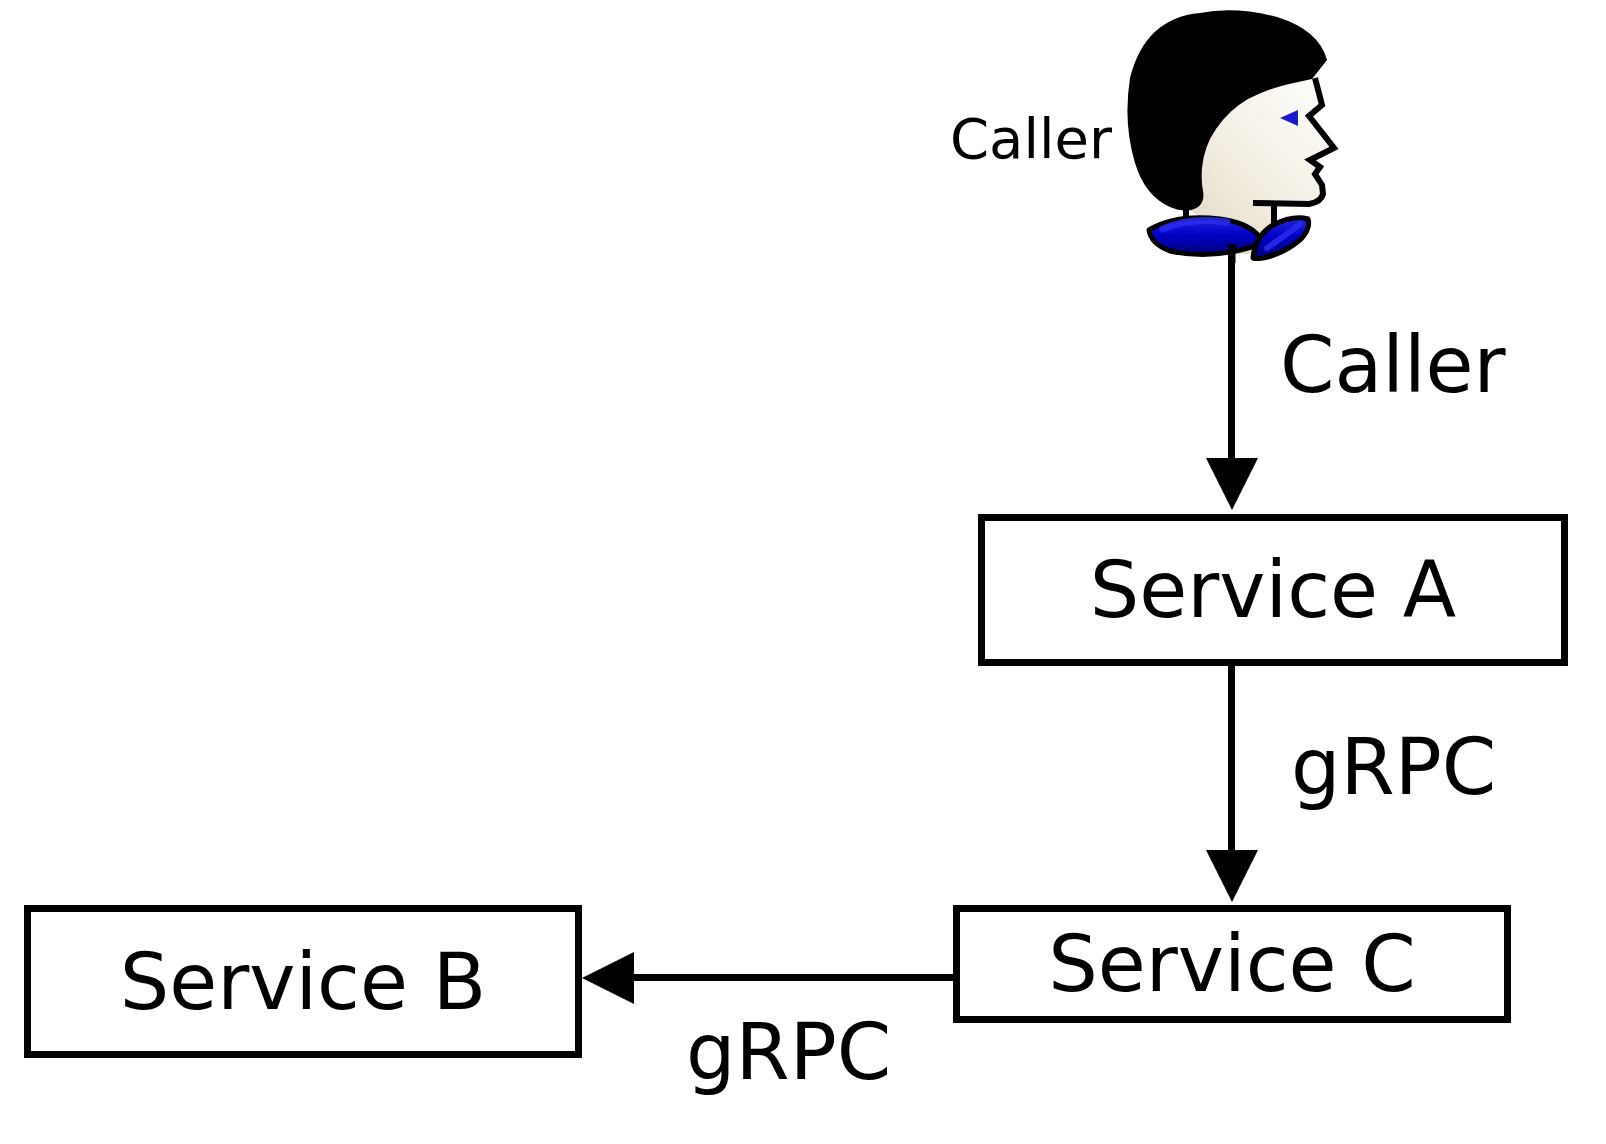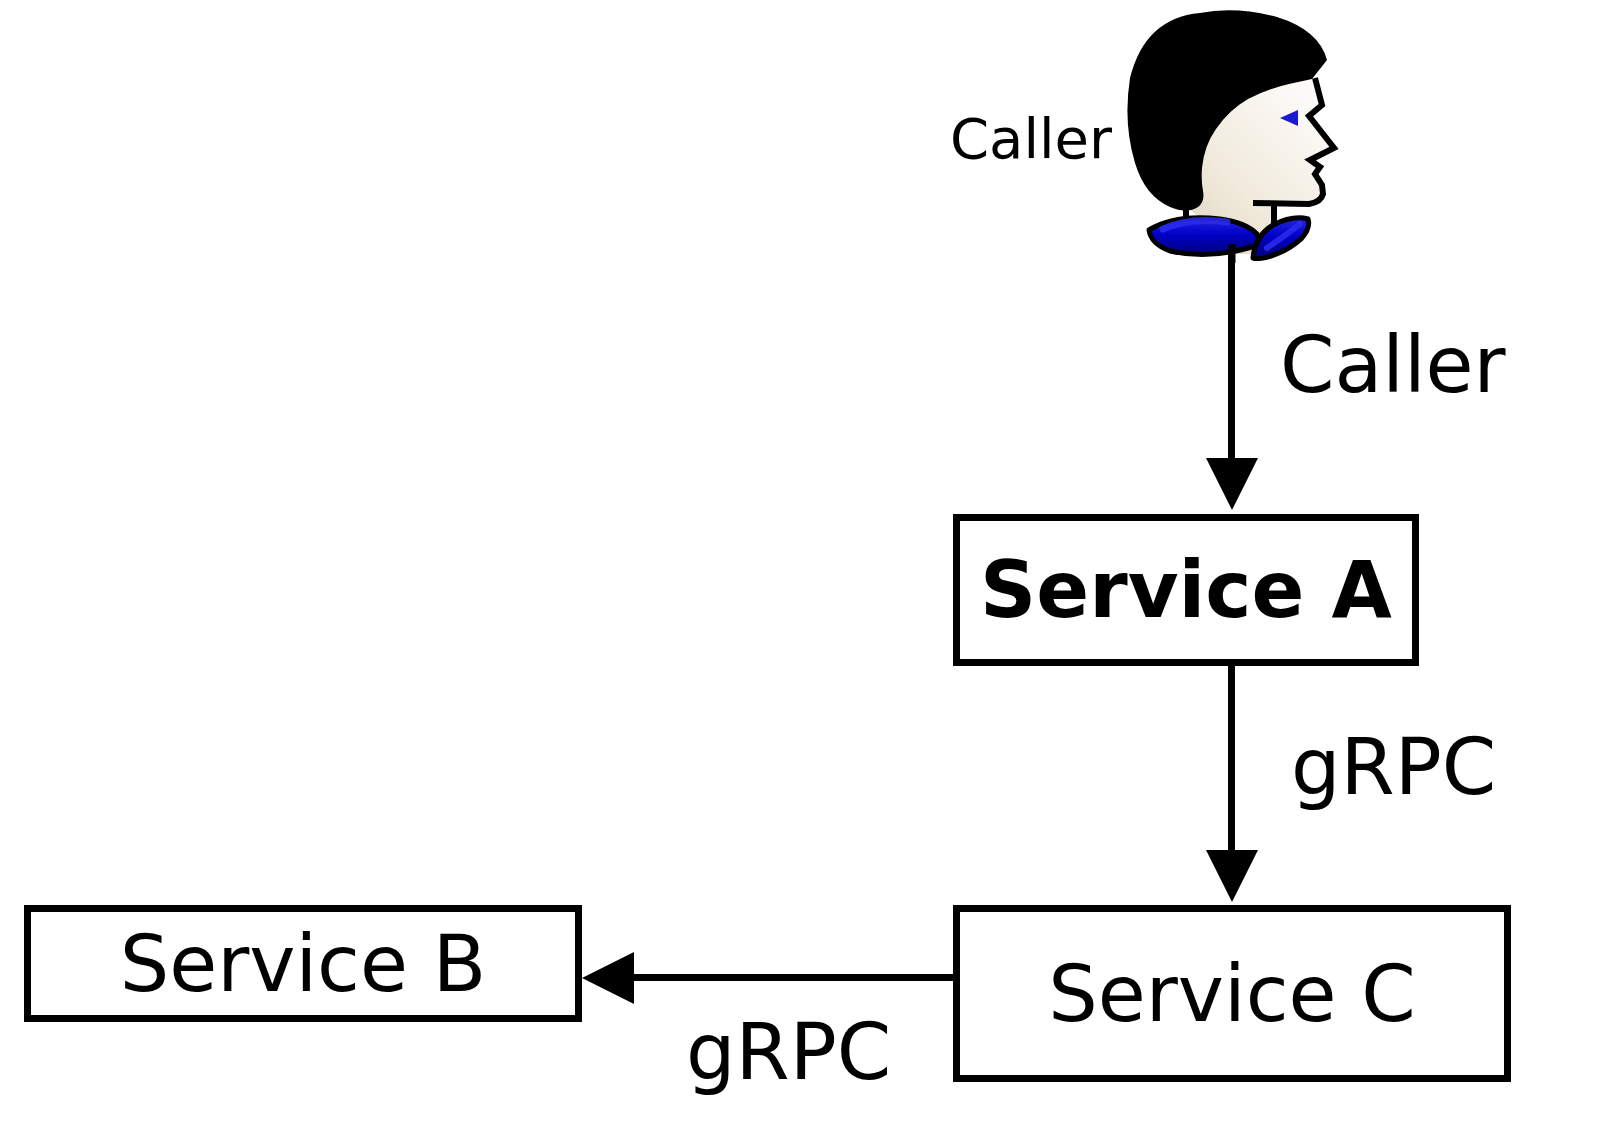--- a/index.html
+++ b/index.html
@@ -22,23 +22,23 @@
     box-sizing: border-box;
     border: 7px solid #000000;
     background: #ffffff;
     display: flex;
     align-items: center;
     justify-content: center;
     font-size: 78px;
     line-height: 1;
     white-space: nowrap;
   }
-  .node-service-a { left: 953px; top: 514px; width: 466px; height: 152px; font-weight: bold; }
-  .node-service-c { left: 953px; top: 905px; width: 558px; height: 177px; }
-  .node-service-b { left: 24px;  top: 905px; width: 558px; height: 117px; }
+  .node-service-a { left: 978px; top: 514px; width: 590px; height: 152px; }
+  .node-service-c { left: 953px; top: 905px; width: 558px; height: 118px; }
+  .node-service-b { left: 24px;  top: 905px; width: 558px; height: 153px; }
 
   .edge-line-v {
     position: absolute;
     width: 7px;
     background: #000000;
   }
   .edge-line-h {
     position: absolute;
     height: 7px;
     background: #000000;

